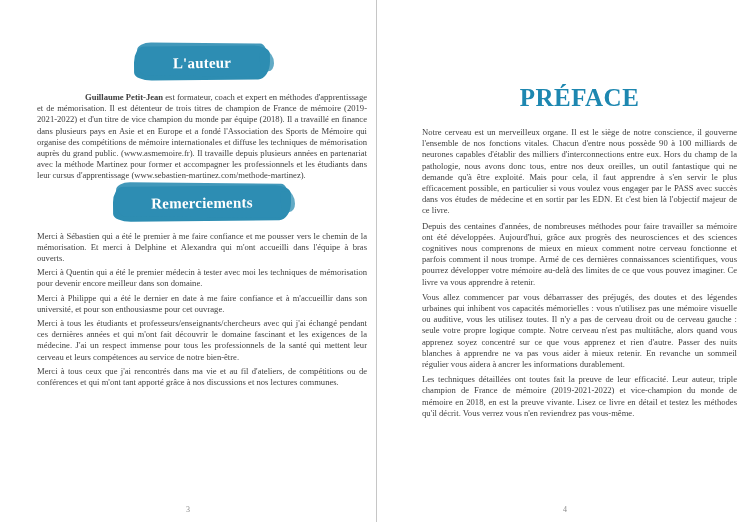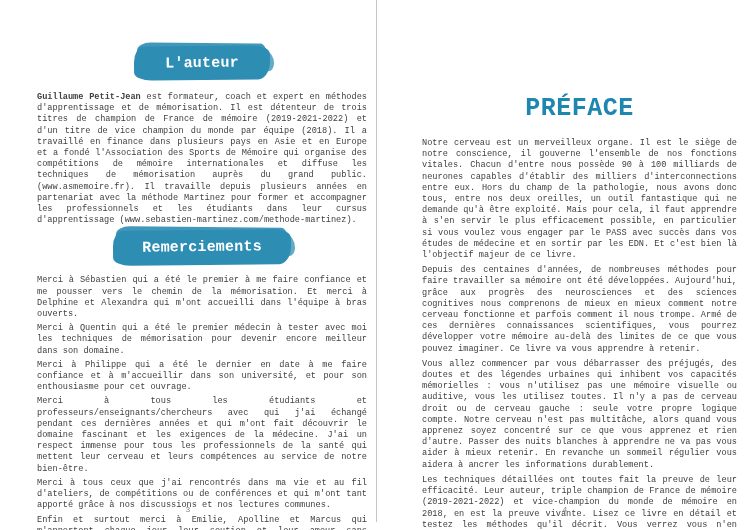--- a/index.html
+++ b/index.html
@@ -1,20 +1,20 @@
 <!DOCTYPE html>
 <html lang="fr"><head>
 <meta charset="utf-8">
 <style>
   html,body{margin:0;padding:0;background:#ffffff;}
   .spread{
     position:relative;
     width:753px;height:530px;
     background:#ffffff;
-    font-family:Liberation Mono, monospace;
+    font-family:Liberation Serif, serif;
     color:#404040;
     overflow:hidden;
   }
   .page{position:absolute;top:0;height:530px;box-sizing:border-box;}
   .page-left{left:0;width:376px;padding:46px 9px 0 37px;}
   .page-right{left:377px;width:376px;padding:84px 16px 0 45px;}
   .spine{
     position:absolute;left:376px;top:0;width:1px;height:522px;
     background:#c6c6c6;
   }
@@ -47,23 +47,23 @@
   .banner-auteur{width:136px;height:34px;margin-bottom:12px;}
   .banner-remerciements{width:178px;height:35px;margin-top:4px;margin-bottom:10px;}
   p.body{
     margin:0 0 3px 0;
     font-size:8.6px;line-height:11.2px;
     text-align:justify;
     hyphens:auto;-webkit-hyphens:auto;
     color:#404040;
   }
   .page-right p.body{margin-bottom:4px;}
-  .lead-bold{font-weight:bold;}
+  .lead-bold{font-weight:bold;margin-left:48px;}
   .preface-title{
-    margin:10px 0 15px 0;
+    margin:0 0 15px 0;
     text-align:center;
     color:#1d87b0;
     font-size:25px;font-weight:bold;letter-spacing:.5px;
   }
   .page-number{
     position:absolute;bottom:16px;left:0;width:100%;
     text-align:center;
     font-size:8px;color:#8a8a8a;
   }
   .page-left .page-number{padding-right:0;}
@@ -84,21 +84,20 @@
 
     <div class="banner banner-remerciements">
       <span class="banner-label">Remerciements</span>
     </div>
 
     <p class="body">Merci à Sébastien qui a été le premier à me faire confiance et me pousser vers le chemin de la mémorisation. Et merci à Delphine et Alexandra qui m'ont accueilli dans l'équipe à bras ouverts.</p>
     <p class="body">Merci à Quentin qui a été le premier médecin à tester avec moi les techniques de mémorisation pour devenir encore meilleur dans son domaine.</p>
     <p class="body">Merci à Philippe qui a été le dernier en date à me faire confiance et à m'accueillir dans son université, et pour son enthousiasme pour cet ouvrage.</p>
     <p class="body">Merci à tous les étudiants et professeurs/enseignants/chercheurs avec qui j'ai échangé pendant ces dernières années et qui m'ont fait découvrir le domaine fascinant et les exigences de la médecine. J'ai un respect immense pour tous les professionnels de la santé qui mettent leur cerveau et leurs compétences au service de notre bien-être.</p>
     <p class="body">Merci à tous ceux que j'ai rencontrés dans ma vie et au fil d'ateliers, de compétitions ou de conférences et qui m'ont tant apporté grâce à nos discussions et nos lectures communes.</p>
-    <p class="body">Enfin et surtout merci à Emilie, Apolline et Marcus qui m'apportent chaque jour leur soutien et leur amour sans limites.</p>
 
     <div class="page-number">3</div>
   </div>
 
   <div class="spine"></div>
 
   <div class="page page-right">
 
     <h1 class="preface-title">PRÉFACE</h1>
 

